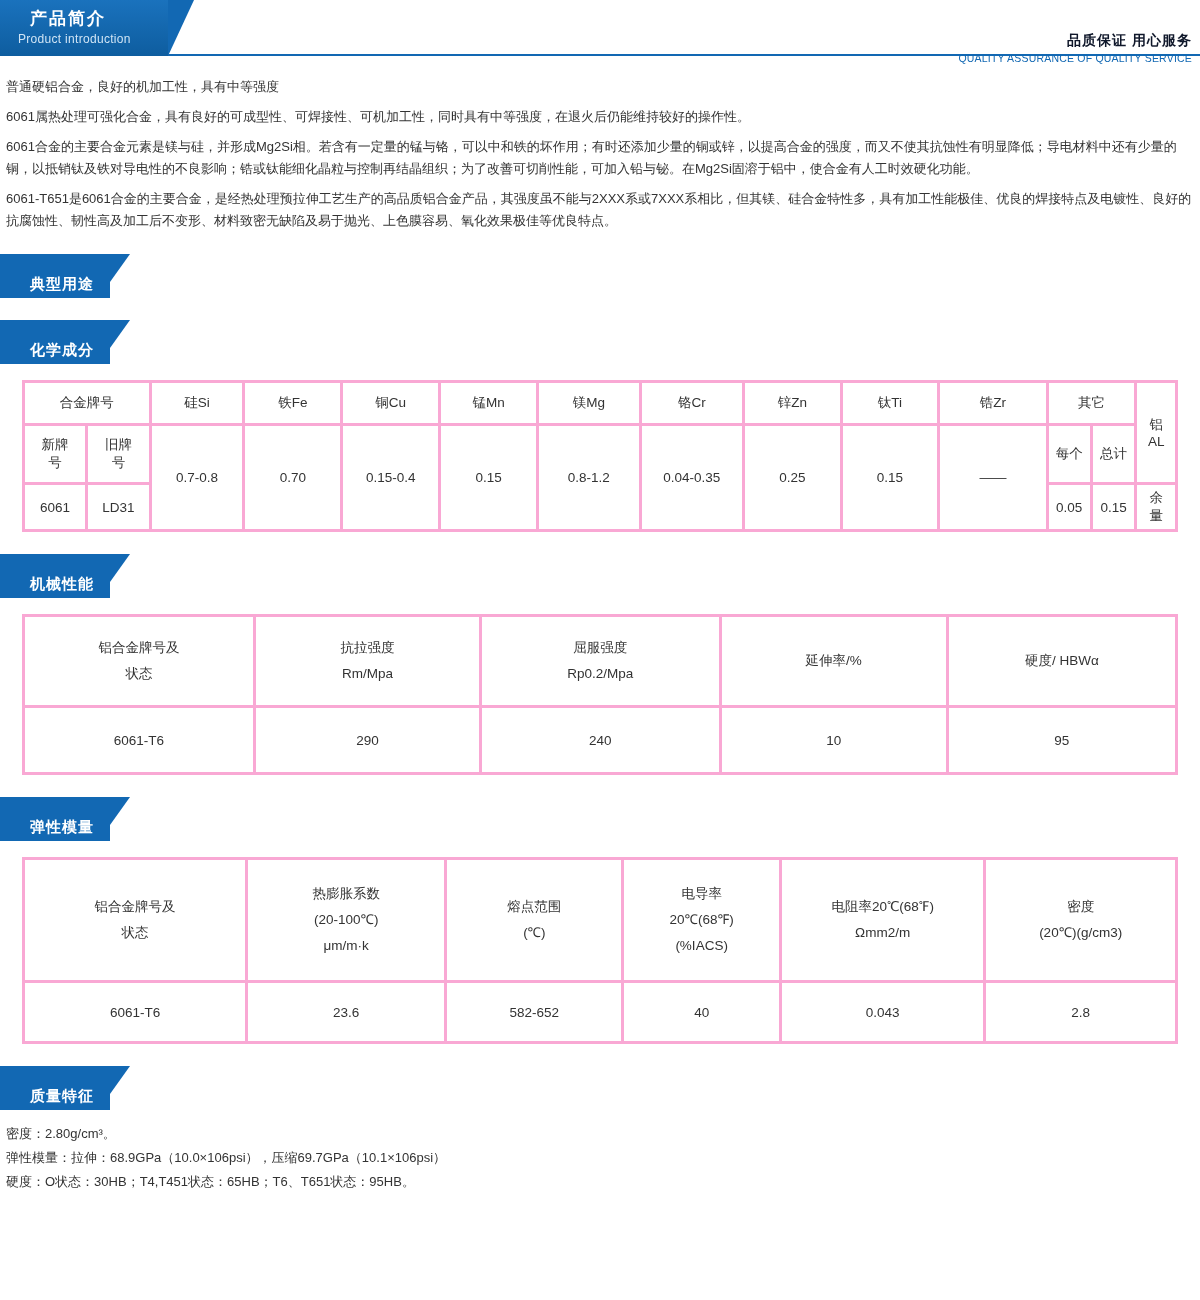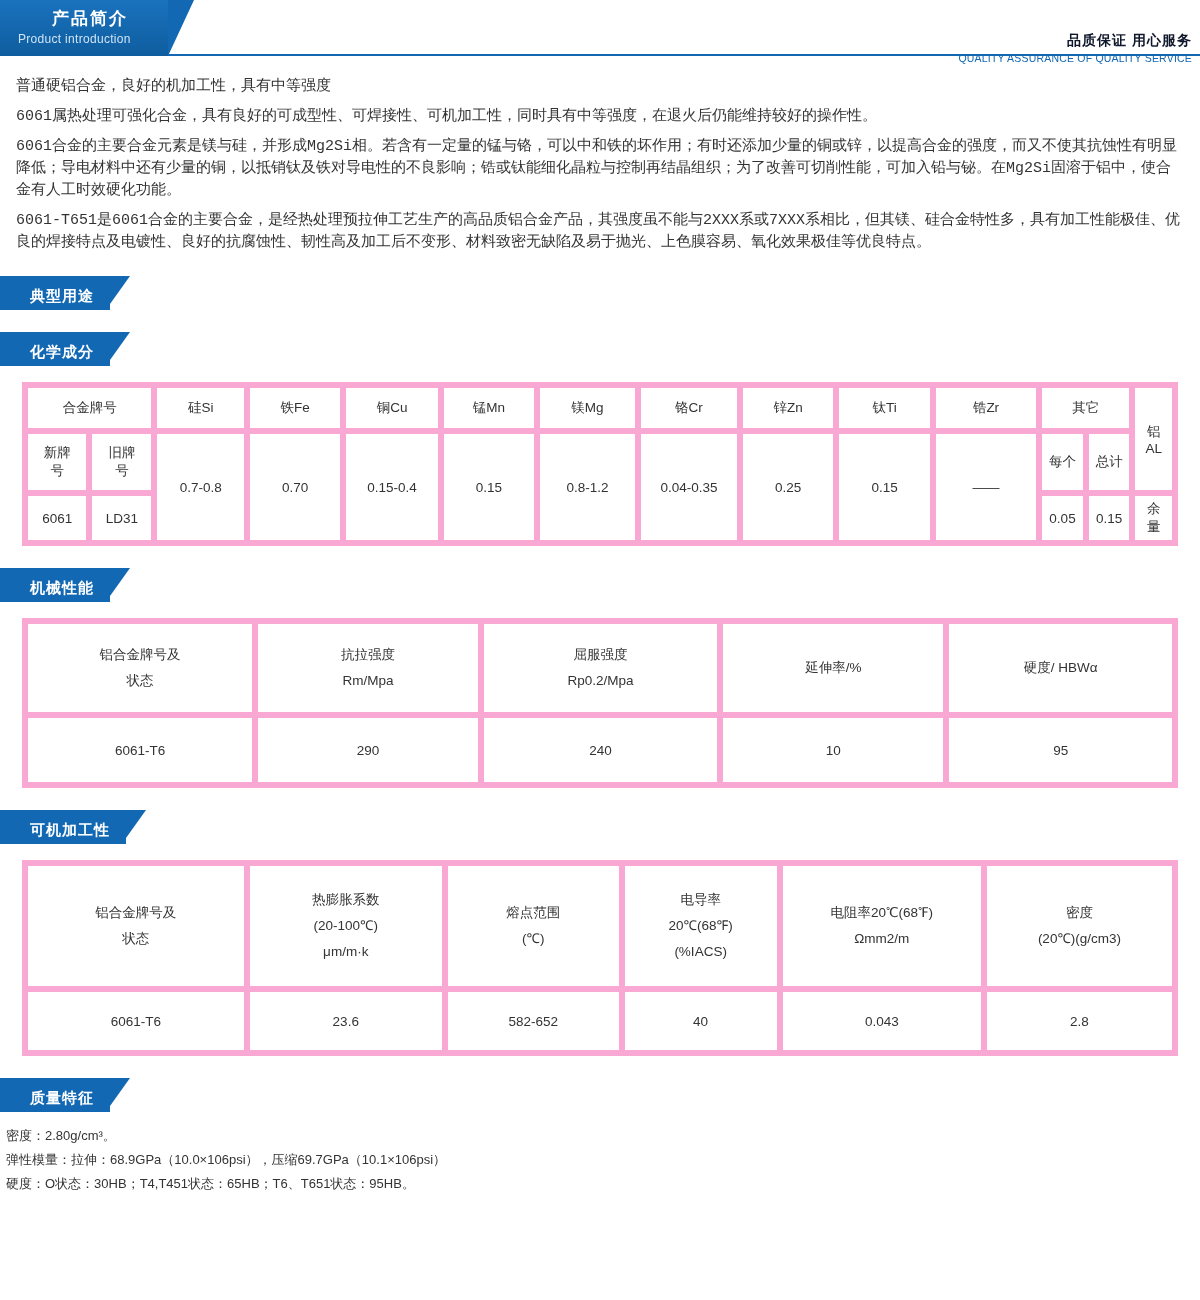--- a/index.html
+++ b/index.html
@@ -52,21 +52,20 @@
     background: #1268b3;
   }
   .header-cn {
     position: absolute;
     left: 30px;
     top: 7px;
     color: #ffffff;
     font-size: 17px;
     font-weight: bold;
     letter-spacing: 2px;
-    margin-left: 22px;
   }
   .header-en {
     position: absolute;
     left: 18px;
     top: 32px;
     color: #cfe4f5;
     font-size: 12px;
     letter-spacing: 0.3px;
     text-align: right;
   }
@@ -92,60 +91,59 @@
   .sec-title {
     position: relative;
     display: inline-block;
     height: 28px;
     line-height: 28px;
     background: #1268b3;
     color: #ffffff;
     font-size: 15px;
     font-weight: bold;
     letter-spacing: 1px;
-    padding: 6px 16px 0 30px;
+    padding: 16px 16px 0 30px;
     margin: 0 0 0 0;
   }
   .sec-title::after {
     content: "";
     position: absolute;
     right: -20px;
     top: 0;
     width: 0;
     height: 0;
     border-top: 28px solid #1268b3;
     border-right: 20px solid transparent;
   }
   .sec-wrap {
     margin-top: 22px;
   }
 
   
   .para {
-    padding: 0 16px;
+    padding: 0 6px;
     line-height: 22px;
-    font-size: 15px;
+    font-size: 13px;
     color: #333333;
     margin-top: 8px;
-    font-family: Liberation Mono, monospace;
   }
   .para.first {
     margin-top: 14px;
   }
 
   
   table {
     border-collapse: collapse;
     margin: 16px 22px 0 22px;
     width: 1156px;
     font-size: 13.5px;
     color: #333333;
   }
   table td {
-    border: 6px solid #f9a8d4;
+    border: 3px solid #f9a8d4;
     text-align: center;
     vertical-align: middle;
     padding: 4px 2px;
   }
 
   
   .chem td {
     height: 32px;
   }
   .chem .tall {
@@ -279,21 +277,21 @@
         <td>290</td>
         <td>240</td>
         <td>10</td>
         <td>95</td>
       </tr>
     </tbody>
       </table>
   </div>
 
   <div class="sec-wrap">
-    <div class="sec-title">可机加工性</div>
+    <div class="sec-title">弹性模量</div>
 
     <table class="phys">
       <tbody>
           <tr class="hrow">
         <td style="width:226px">
           <div>铝合金牌号及</div>
           <div>状态</div>
         </td>
         <td style="width:200px">
           <div>热膨胀系数</div>

